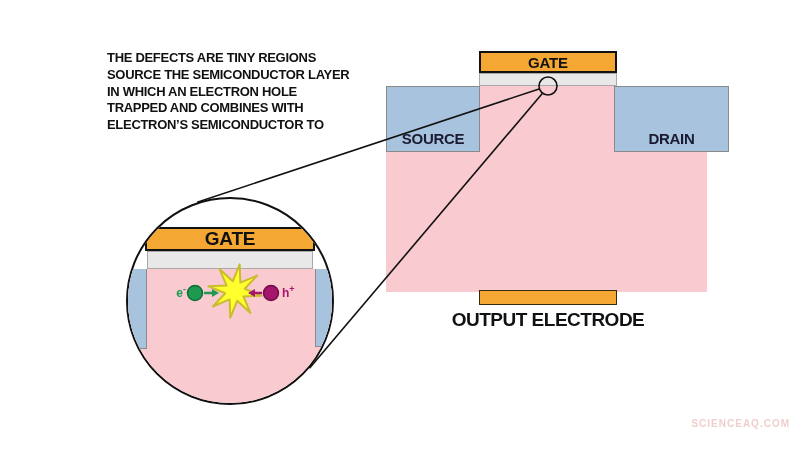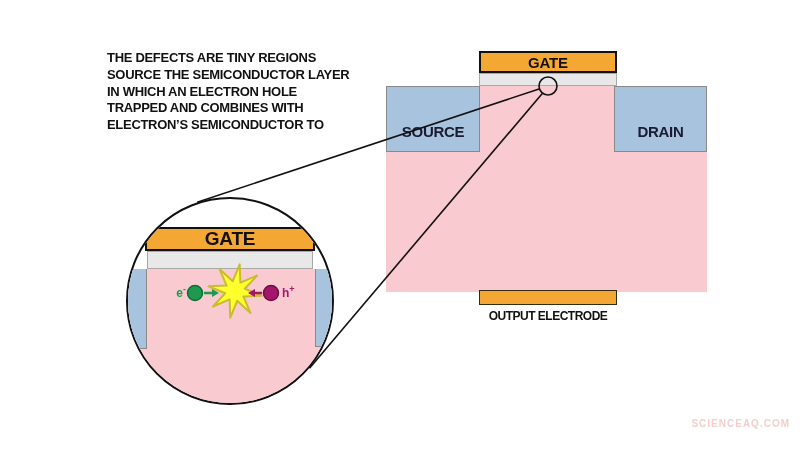--- a/index.html
+++ b/index.html
@@ -12,33 +12,33 @@
   
   .caption{left:107px;top:42px;width:240px;margin-top:8px;}
   .caption-line{
     font-size:13px;font-weight:bold;line-height:16.8px;letter-spacing:-0.3px;
     color:var(--outline-dark,#111111);white-space:nowrap;
   }
 
   
   .t-body{left:386px;top:86px;width:321px;height:206px;background:var(--pink,#F9CBD1);}
   .t-region{background:var(--blue,#A7C3DE);border:1px solid var(--region-border,#8A8A8A);
-    display:flex;justify-content:center;align-items:flex-end;padding-bottom:11px;}
+    display:flex;justify-content:center;align-items:flex-end;padding-bottom:4px;}
   .t-source{left:386px;top:86px;width:94px;height:66px;}
-  .t-drain{left:614px;top:86px;width:93px;height:66px;}
+  .t-drain{left:614px;top:86px;width:115px;height:66px;}
   .region-label{font-size:15px;font-weight:bold;color:var(--label-dark,#1A1A30);letter-spacing:-0.3px;}
   .t-gate{left:479px;top:51px;width:138px;height:22px;background:var(--orange,#F5A733);
     border:2px solid var(--outline-dark,#111111);display:flex;justify-content:center;align-items:center;}
   .gate-label{font-size:15px;font-weight:bold;color:var(--outline-dark,#111111);letter-spacing:-0.2px;}
   .t-diel{left:479px;top:73px;width:138px;height:13px;background:var(--dielectric,#E8E8E8);
     border:1px solid #A9A9A9;}
   .t-electrode{left:479px;top:290px;width:138px;height:15px;background:var(--orange,#F5A733);
     border:1.5px solid #332c10;}
   .t-output-label{left:448px;top:309px;width:200px;text-align:center;
-    font-size:12px;font-weight:bold;letter-spacing:-0.5px;color:var(--outline-dark,#111111);}
+    font-size:19px;font-weight:bold;letter-spacing:-0.5px;color:var(--outline-dark,#111111);}
 
   
   .mag{left:126px;top:197px;width:208px;height:208px;border-radius:50%;
     border:2px solid var(--outline-dark,#111111);background:#fff;overflow:hidden;}
   .mag .abs{position:absolute;}
   .m-body{left:0;top:70px;width:208px;height:138px;background:var(--pink,#F9CBD1);}
   .m-blue{background:var(--blue,#A7C3DE);}
   .m-blue-left{left:0;top:70px;width:19px;height:80px;
     border-right:1px solid var(--region-border,#8A8A8A);border-bottom:1px solid var(--region-border,#8A8A8A);}
   .m-blue-right{left:187px;top:70px;width:21px;height:78px;

